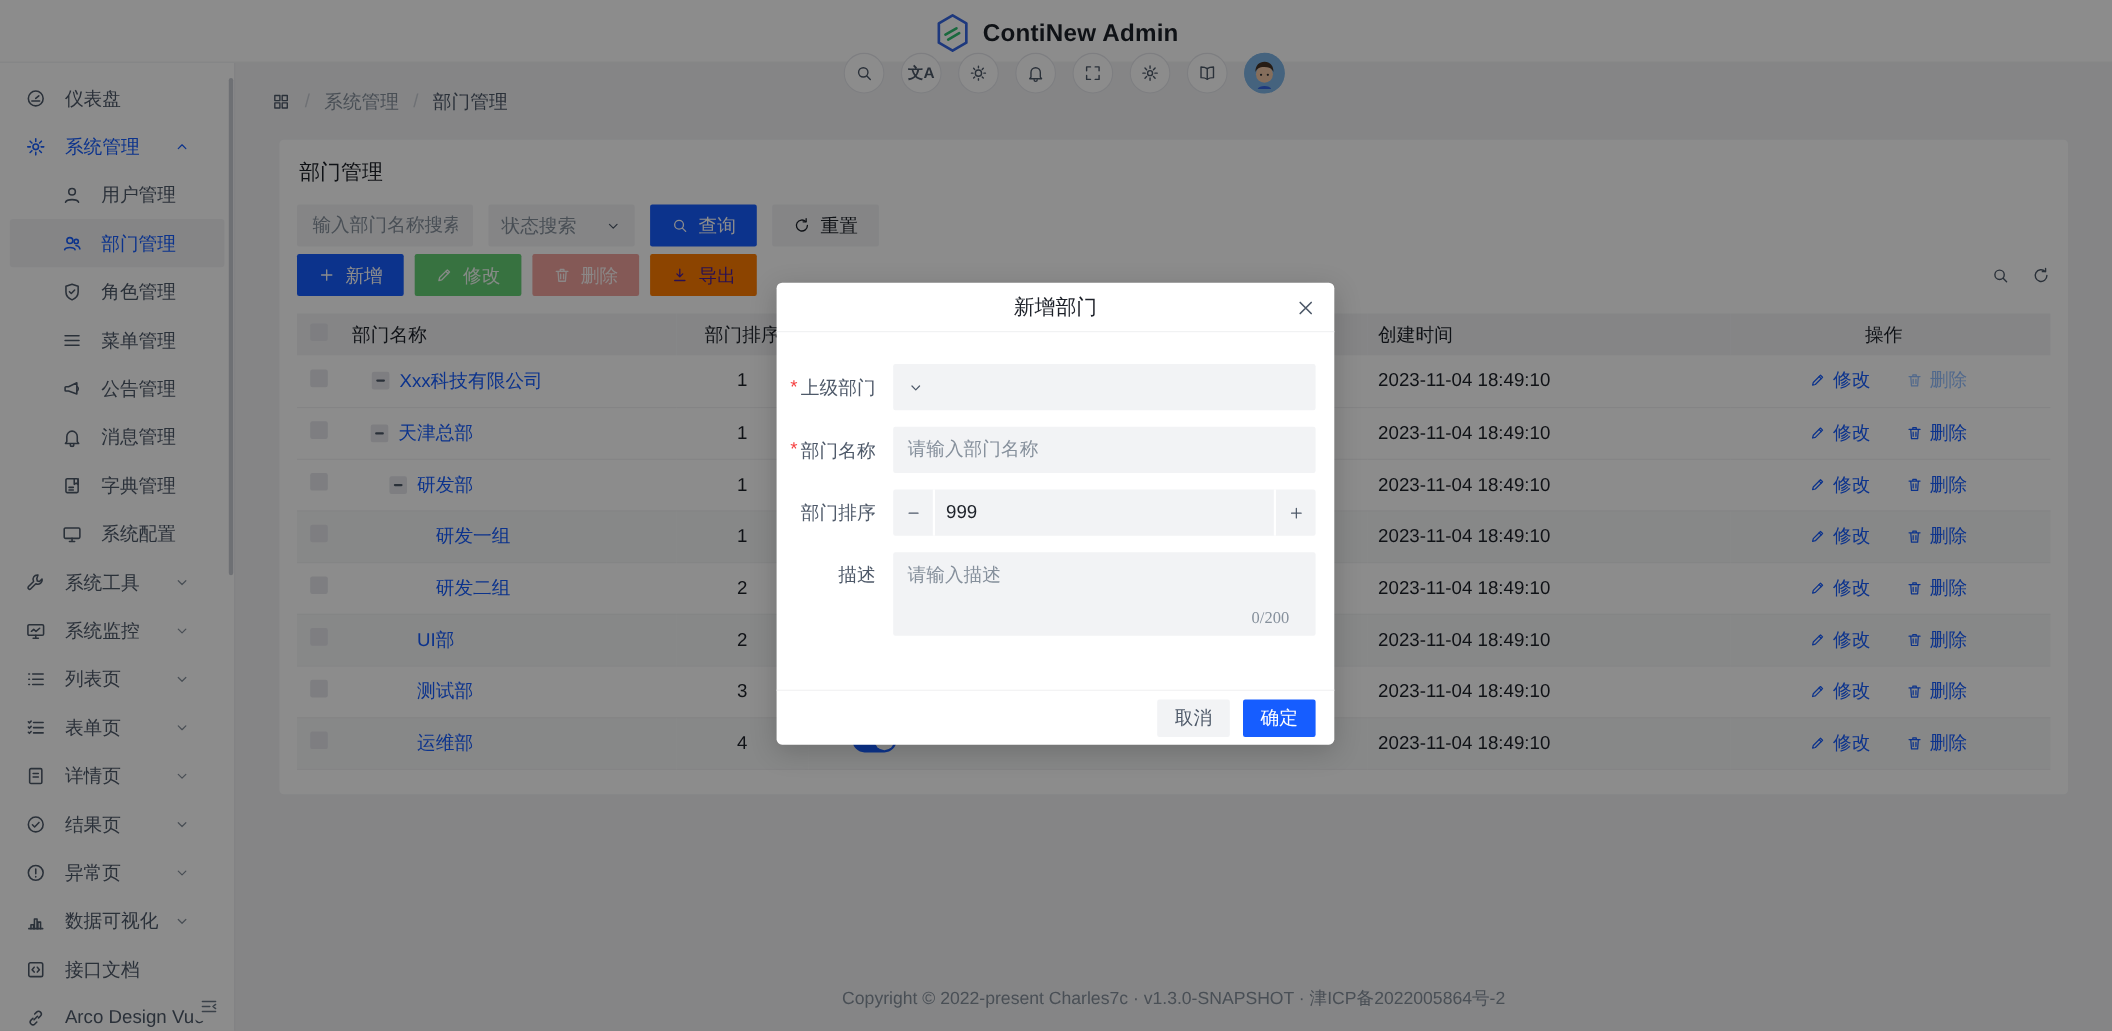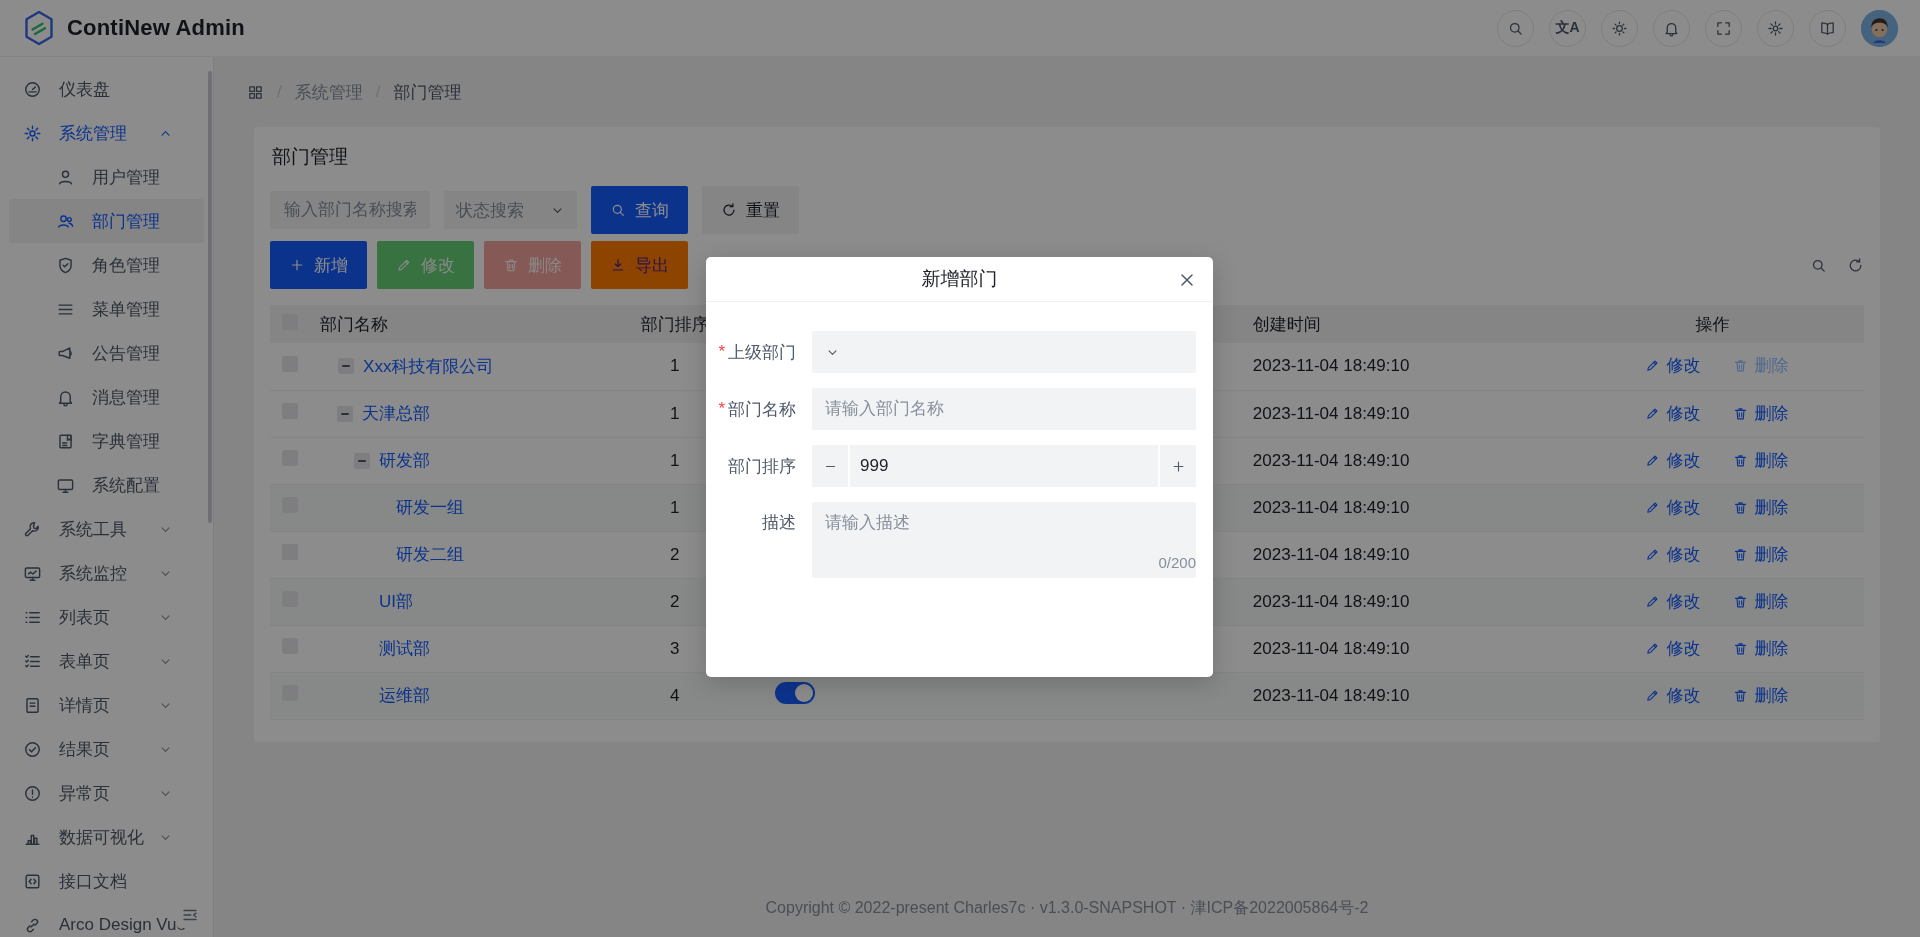--- a/index.html
+++ b/index.html
@@ -2,21 +2,21 @@
 <html><head>
 <meta charset="utf-8">
 <style>
   * { margin:0; padding:0; box-sizing:border-box; }
   html,body { width:1920px; height:937px; overflow:hidden;
     font-family:"Liberation Sans","DejaVu Sans",sans-serif; font-size:17px; color:#1d2129; background:#f2f3f5; }
   .ic { width:18px; height:18px; stroke:currentColor; fill:none; stroke-width:1.8; stroke-linecap:round; stroke-linejoin:round; flex:none; }
 
   
   .app-header { position:absolute; top:0; left:0; right:0; height:57px; background:#fff;
-    display:flex; align-items:center; justify-content:space-between; padding:12px 22px; z-index:5; border-bottom:1px solid #f0f1f2; }
+    display:flex; align-items:center; justify-content:space-between; padding:12px 22px; z-index:5; border-bottom:1px solid #f0f1f2;flex-direction:column; }
   .logo-wrap { display:flex; align-items:center; gap:11px; }
   .app-title { font-size:22px; font-weight:600; color:#1d2129; letter-spacing:.2px; }
   .header-icons { display:flex; align-items:center; }
   .hbtn { width:37px; height:37px; border-radius:50%; border:1px solid #e5e6eb; display:flex; align-items:center; justify-content:center;
     color:#4e5969; margin-left:15px; background:#fff; cursor:pointer; }
   .hbtn .ic { width:17px; height:17px; }
   .hbtn.translate { font-size:14px; font-weight:600; }
   .avatar { width:37px; height:37px; border-radius:50%; margin-left:15px; overflow:hidden; background:#7fb5e6; cursor:pointer; }
 
   
@@ -45,21 +45,21 @@
   .page-title { font-size:19px; font-weight:500; color:#1d2129; padding:2px 0 16px 2px; }
 
   .filters { display:flex; align-items:center; gap:14px; margin-bottom:7px; }
   .f-input { width:160px; height:38px; background:#f2f3f5; border:none; outline:none; border-radius:2px; padding:0 14px;
     font-size:17px; color:#1d2129; font-family:inherit; }
   .f-input::placeholder { color:#86909c; }
   .f-select { width:133px; height:38px; background:#f2f3f5; border-radius:2px; display:flex; align-items:center;
     padding:0 12px; color:#86909c; cursor:pointer; }
   .f-select .ph { flex:1; }
   .f-select .ic { width:15px; height:15px; color:#4e5969; }
-  .btn { height:48px; display:inline-flex; align-items:center; justify-content:center; gap:9px; border:none; border-radius:2px;
+  .btn { height:38px; display:inline-flex; align-items:center; justify-content:center; gap:9px; border:none; border-radius:2px;
     font-size:17px; font-family:inherit; padding:0 19px; cursor:pointer; }
   .btn .ic { width:16px; height:16px; }
   .btn-primary { background:#165dff; color:#fff; }
   .btn-plain { background:#f2f3f5; color:#1d2129; }
   .btn-success-dis { background:#64cf75; color:#f3fbf4; cursor:not-allowed; }
   .btn-danger-dis { background:#f0a29d; color:#fdf6f5; cursor:not-allowed; }
   .btn-warning { background:#ff7d00; color:#4c1d95; }
 
   .actions { display:flex; align-items:center; gap:10px; margin-bottom:16px; }
   .tb-tools { margin-left:auto; display:flex; align-items:center; gap:20px; color:#4e5969; }
@@ -110,21 +110,21 @@
   .m-number { height:42px; background:#f2f3f5; border-radius:2px; display:flex; align-items:stretch; }
   .num-btn { width:38px; display:flex; align-items:center; justify-content:center; color:#4e5969; cursor:pointer; }
   .num-btn .ic { width:15px; height:15px; }
   .num-btn.minus { border-right:2px solid #fff; }
   .num-btn.plus { border-left:2px solid #fff; }
   .num-val { flex:1; border:none; outline:none; background:transparent; font-size:17px; font-family:inherit; color:#1d2129; padding:0 10px; }
   .m-textarea-wrap { position:relative; }
   .m-textarea { width:100%; height:76px; background:#f2f3f5; border:none; outline:none; border-radius:2px; padding:9px 13px;
     font-size:17px; color:#1d2129; font-family:inherit; resize:none; display:block; }
   .m-textarea::placeholder { color:#86909c; }
-  .m-counter { position:absolute; right:0; bottom:7px; color:#86909c; font-size:15px; }
+  .m-counter { position:absolute; right:24px; bottom:7px; color:#86909c; font-size:15px;font-family:Liberation Serif, serif; }
   .m-foot { flex:none; height:50px; border-top:1px solid #f0f1f2; display:flex; align-items:center; justify-content:flex-end; padding:0 17px; gap:12px; }
   .m-btn { height:34px; border:none; border-radius:2px; font-size:17px; font-family:inherit; padding:0 16px; cursor:pointer; }
   .m-cancel { background:#f2f3f5; color:#4e5969; }
   .m-ok { background:#165dff; color:#fff; }
 </style>
 </head>
 <body>
 
 <svg width="0" height="0" style="position:absolute">
   <defs>
@@ -775,13 +775,17 @@
     <div class="m-row">
       <div class="m-label top">
           <span>描述</span>
         </div>
       <div class="m-field m-textarea-wrap">
         <textarea class="m-textarea" placeholder="请输入描述" style=""></textarea>
         <span class="m-counter">0/200</span>
       </div>
     </div>
   </div>
+  <div class="m-foot">
+    <button class="m-btn m-cancel">取消</button>
+    <button class="m-btn m-ok">确定</button>
+  </div>
 </div>
 
 </body></html>

